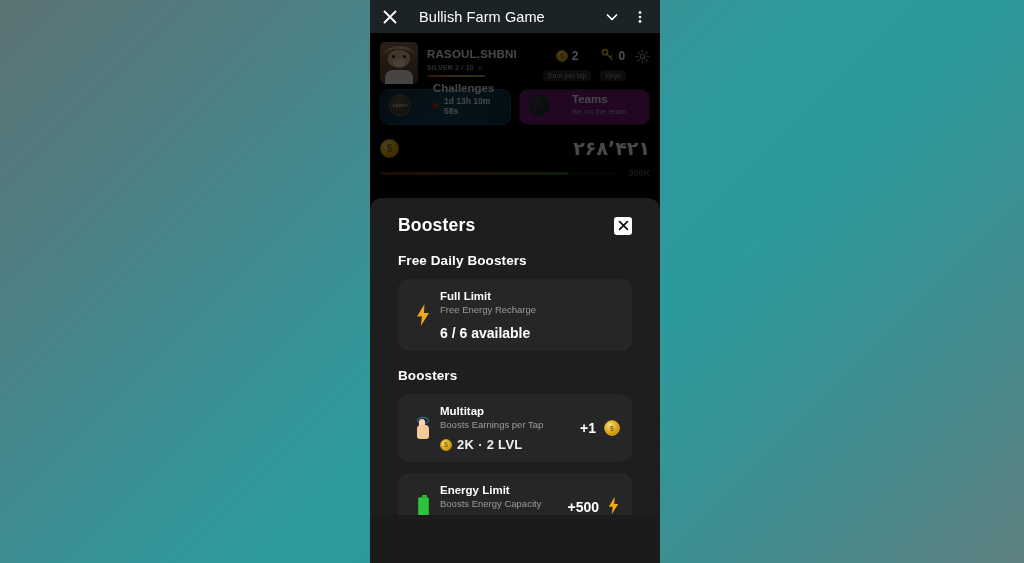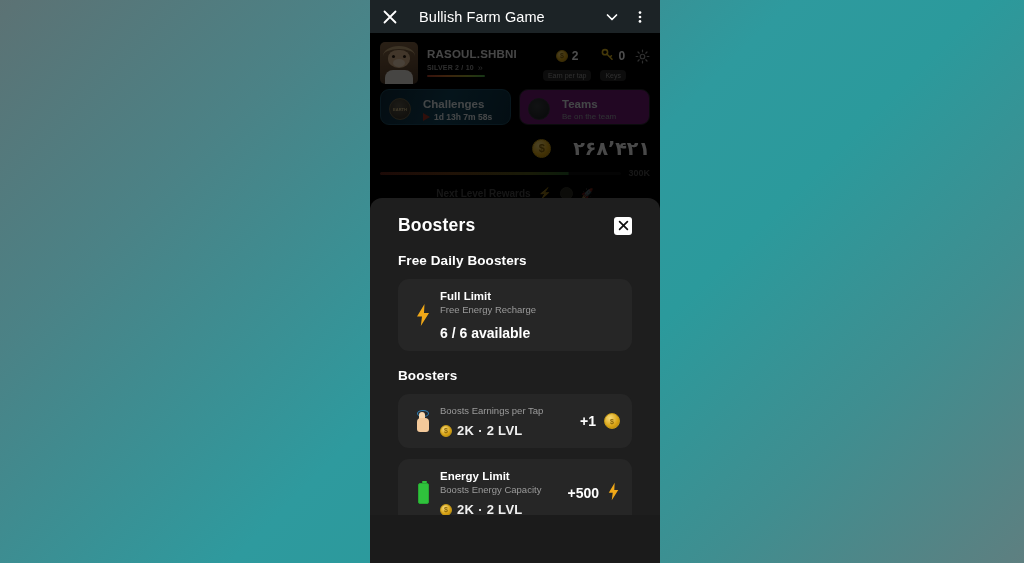--- a/index.html
+++ b/index.html
@@ -129,21 +129,21 @@
     content:"$"; position:absolute; inset:0;
     font-size:7px; color:#8a6608; font-weight:bold;
     display:flex; align-items:center; justify-content:center;
   }
   .gear { width:15px;height:15px; margin-top:1px;}
 
   
   .cards { display:flex; gap: 8px; margin-top: 4px; }
   .card {
     flex: 1; height: 36px; border-radius: 9px;
-    display: flex; align-items: flex-start; padding: 8px 8px; gap: 12px;
+    display: flex; align-items: flex-end; padding: 8px 8px; gap: 22px;
   }
   .card-challenges {
     background: linear-gradient(110deg,#0f2b3c 0%, #12445a 50%, #0d2f40 100%);
     border: 1px solid #1d4e63;
   }
   .card-teams {
     background: #701a75;
     border: 1px solid #242729;
   }
   .badge-ic {
@@ -166,21 +166,21 @@
   .card-txt { min-width:0; }
   .card-title { color:#dfe6ea; font-size: 11.5px; font-weight: bold; line-height: 13px;}
   .card-sub { color:#9aa3a8; font-size: 8px; margin-top:1px;}
   .card-timer { display:flex; align-items:center; gap:4px; margin-top:1px;}
   .card-timer-txt { color:#e2e8ec; font-size: 8.5px; font-weight:bold;}
   .flag { width:0;height:0;border-left:7px solid #a03426;border-top:4px solid transparent;border-bottom:4px solid transparent;}
 
   
   .balance {
     margin-top: 12px;
-    display: flex; align-items: center; justify-content: flex-end; gap: 22px;
+    display: flex; align-items: center; justify-content: space-between; gap: 22px;
   }
   .coin-lg {
     width: 19px; height: 19px; border-radius: 50%;
     background: radial-gradient(circle at 35% 30%, #f5d97a, #d9a313 60%, #a87a0c);
     border: 1px solid #c79b17; position:relative;
   }
   .coin-lg::after {
     content:"$"; position:absolute; inset:0; font-size:11px; color:#8a6608;
     font-weight:bold; display:flex;align-items:center;justify-content:center;
   }
@@ -345,21 +345,21 @@
       </div>
     </div>
 
     <div class="cards">
       <div class="card card-challenges dim">
         <div class="badge-ic"></div>
         <div class="card-txt">
           <div class="card-title">Challenges</div>
           <div class="card-timer">
             <span class="flag"></span>
-            <span class="card-timer-txt">1d 13h 7m 58s</span>
+            <span class="card-timer-txt">1d 13h 10m 58s</span>
           </div>
         </div>
       </div>
       <div class="card card-teams dim">
         <div class="globe-ic"></div>
         <div class="card-txt">
           <div class="card-title">Teams</div>
           <div class="card-sub">Be on the team</div>
         </div>
       </div>
@@ -368,26 +368,20 @@
     <div class="balance dim">
       <div class="coin-lg"></div>
       <div class="balance-num">۲۶۸٬۴۲۱</div>
     </div>
 
     <div class="levelbar-wrap dim2">
       <div class="levelbar"></div>
       <div class="levelmax">300K</div>
     </div>
 
-    <div class="nextrow dim2">
-      <span class="nexttxt">Next Level Rewards</span>
-      <span class="mini-bolt">⚡</span>
-      <span class="mini-coin"></span>
-      <span class="mini-rocket">🚀</span>
-    </div>
   </div>
 
   <div class="sheet">
     <div class="sheet-head">
       <div class="sheet-title">Boosters</div>
       <div class="close-sq">
         <svg width="11" height="11" viewBox="0 0 11 11">
             <path d="M1.6 1.6 L9.4 9.4 M9.4 1.6 L1.6 9.4" stroke="#101010" stroke-width="1.7" stroke-linecap="round"></path>
           </svg>
       </div>
@@ -412,20 +406,21 @@
 
     <div class="booster">
       <div class="b-ic">
         <div class="hand">
             <div class="ring"></div>
             <div class="finger"></div>
             <div class="palm"></div>
           </div>
       </div>
       <div class="b-body">
+        <div class="b-name">Multitap</div>
         <div class="b-desc">Boosts Earnings per Tap</div>
         <div class="b-cost">
           <span class="coin"></span>
           <span class="b-cost-txt">2K  ·  2 LVL</span>
         </div>
       </div>
       <div class="b-right">
         <span class="b-gain">+1</span>
         <span class="coin" style="width:16px;height:16px"></span>
       </div>

